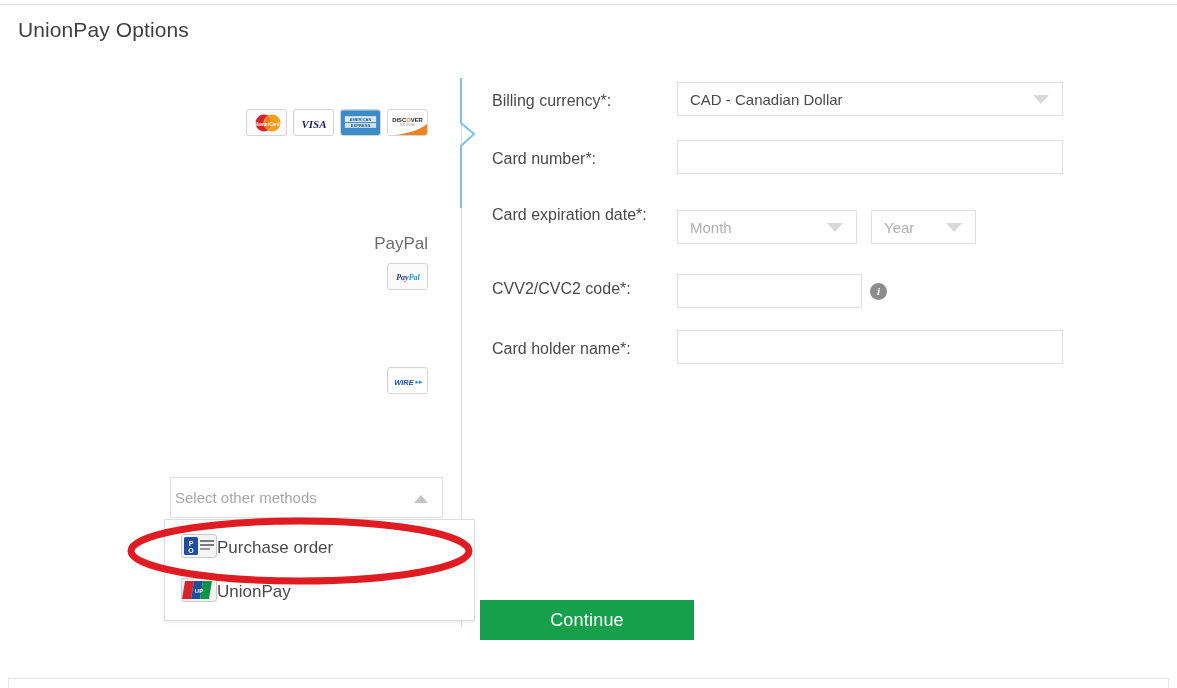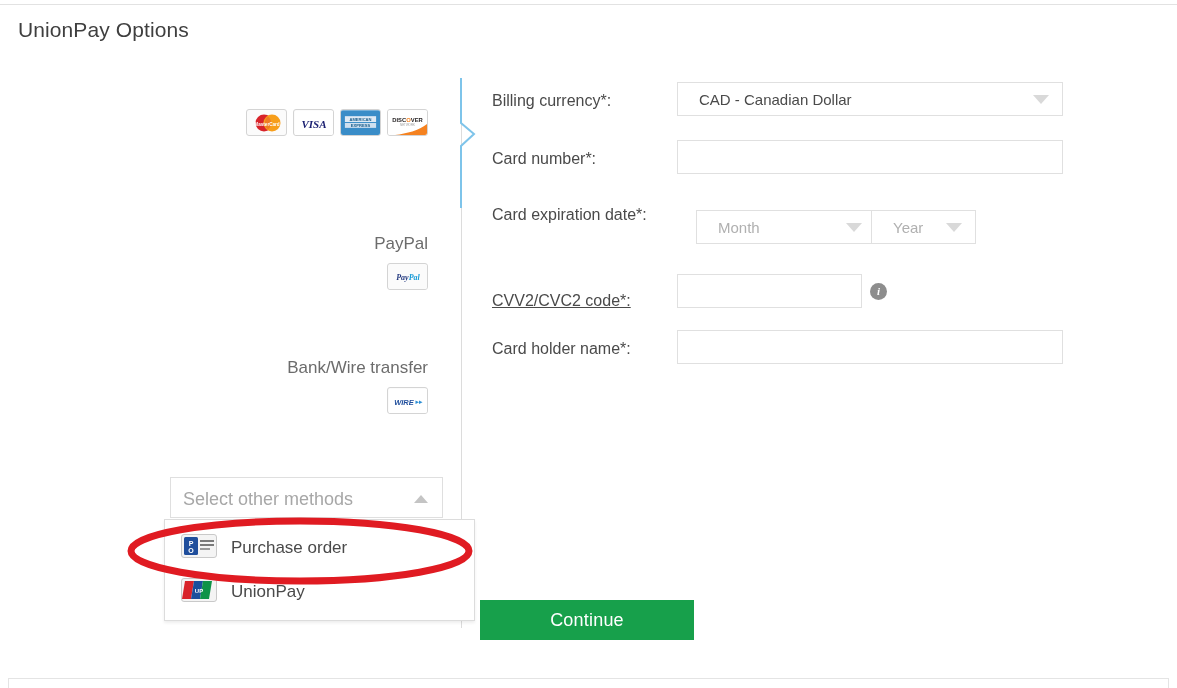--- a/index.html
+++ b/index.html
@@ -108,22 +108,22 @@
   .other-select {
     position: absolute;
     left: 170px; top: 477px;
     width: 273px; height: 41px;
     border: 1px solid #dfdfdf;
     background: #ffffff;
     box-sizing: border-box;
   }
   .other-select .placeholder {
     position: absolute;
-    left: 12px; top: 11px;
-    font-size: 18px;
+    left: 4px; top: 11px;
+    font-size: 15px;
     color: #a7a7a7;
     white-space: nowrap;
   }
   .chev-up {
     position: absolute;
     right: 14px; top: 17px;
     width: 0; height: 0;
     border-left: 7px solid transparent;
     border-right: 7px solid transparent;
     border-bottom: 8px solid #c4c4c4;
@@ -137,21 +137,20 @@
     border: 1px solid #dcdcdc;
     box-shadow: 0 2px 3px rgba(0,0,0,.07);
     box-sizing: border-box;
     padding: 6px 0 6px 0;
   }
   .menu-item {
     display: flex;
     align-items: center;
     height: 44px;
     padding-left: 16px;
-    gap: 14px;
     cursor: pointer;
   }
   .menu-item-label {
     font-size: 17px;
     color: #4a4a4a;
     white-space: nowrap;
   }
 
   
   .annotation {
@@ -175,21 +174,20 @@
     color: #4a4a4a;
     line-height: 22px;
   }
   .input {
     position: absolute;
     left: 207px;
     height: 34px;
     border: 1px solid #e0e0e0;
     background: #ffffff;
     box-sizing: border-box;
-    padding-left: 9px;
   }
   .input.sel {
     display: flex;
     align-items: center;
   }
   .input .val {
     font-size: 15px;
     color: #4a4a4a;
     padding-left: 12px;
     white-space: nowrap;
@@ -308,21 +306,20 @@
       <div class="logo">
         <svg width="38" height="24" viewBox="0 0 38 24">
           <rect width="38" height="24" fill="#fbfbfb"></rect>
           <text x="19" y="15" font-size="8" fill="#253b80" text-anchor="middle" font-family="'Liberation Serif',serif" font-weight="bold" font-style="italic">Pay<tspan fill="#179bd7">Pal</tspan></text>
         </svg>
       </div>
     </div>
   </div>
 
   <div class="method" style="top:280px;">
-    <div class="method-label">Bank/Wire transfer</div>
     <div class="method-logos">
       <div class="logo">
         <svg width="38" height="24" viewBox="0 0 38 24">
           <rect width="38" height="24" fill="#ffffff"></rect>
           <text x="15" y="15.5" font-size="7.5" fill="#1f4e9c" text-anchor="middle" font-family="'Liberation Sans',sans-serif" font-weight="bold" font-style="italic">WIRE</text>
           <text x="30" y="14.5" font-size="7" fill="#2d8fd5" text-anchor="middle" font-family="'Liberation Sans',sans-serif">▸▸</text>
         </svg>
       </div>
     </div>
   </div>
@@ -382,32 +379,32 @@
     </div>
   </div>
 
   <div class="form-row" style="top:62px;">
     <div class="field-label" style="top:8px;">Card number*:</div>
     <div class="input" style="top:0px; width:386px;"></div>
   </div>
 
   <div class="form-row" style="top:124px;">
     <div class="field-label" style="top:2px;">Card expiration date*:</div>
-    <div class="input sel" style="top:8px; width:180px;margin-left:19px;">
+    <div class="input sel" style="top:8px; width:180px;">
       <span class="val ph">Month</span>
       <span class="caret-down"></span>
     </div>
     <div class="input sel" style="top:8px; left:401px; width:105px;">
       <span class="val ph">Year</span>
       <span class="caret-down"></span>
     </div>
   </div>
 
   <div class="form-row" style="top:196px;">
-    <div class="field-label" style="top:16px;text-decoration:underline;">CVV2/CVC2 code*:</div>
+    <div class="field-label" style="top:4px;">CVV2/CVC2 code*:</div>
     <div class="input" style="top:0px; width:185px;"></div>
     <span class="info-icon" style="left:400px; top:9px;">i</span>
   </div>
 
   <div class="form-row" style="top:252px;">
     <div class="field-label" style="top:8px;">Card holder name*:</div>
     <div class="input" style="top:0px; width:386px;"></div>
   </div>
 
 </div>

